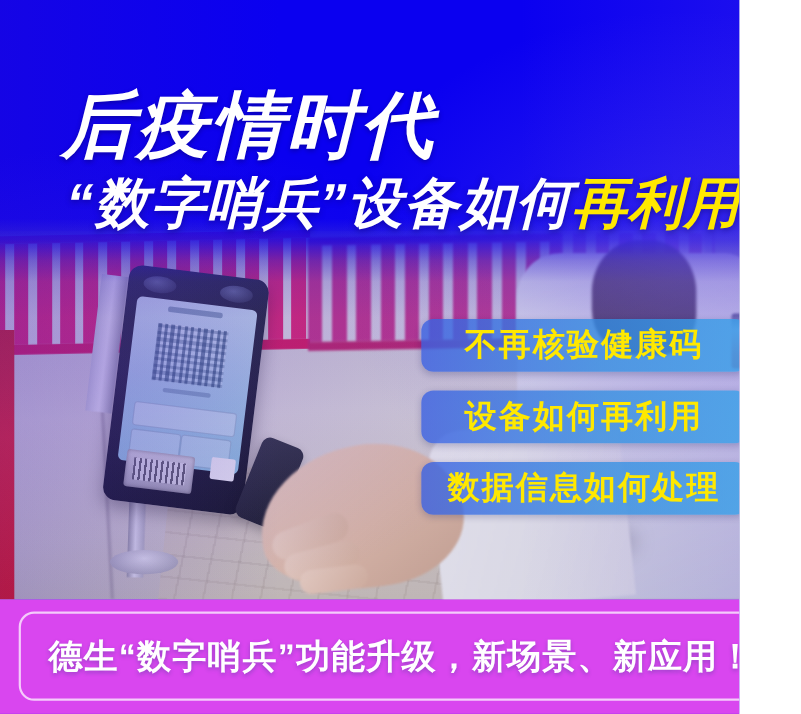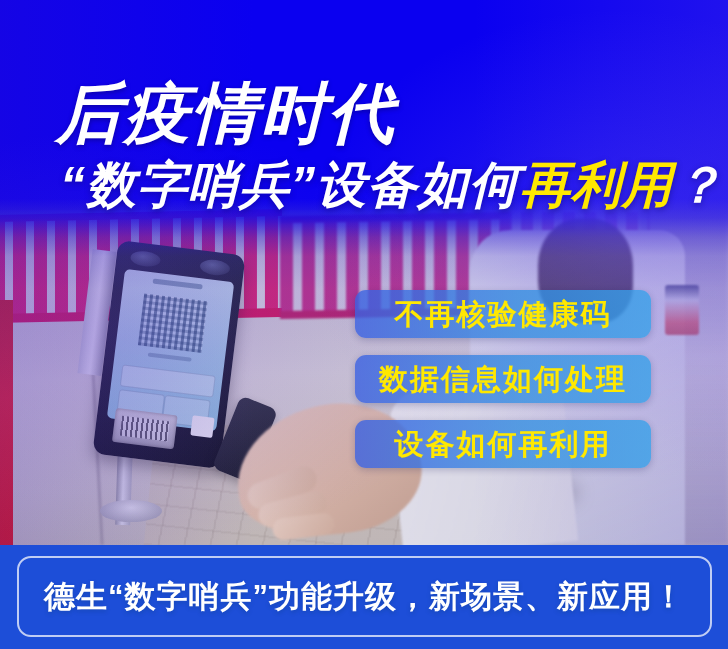--- a/index.html
+++ b/index.html
@@ -7,21 +7,21 @@
     padding: 0;
     background: #ffffff;
   }
   body {
     font-family: "Liberation Sans", "DejaVu Sans", sans-serif;
   }
 
   
   .poster {
     position: relative;
-    width: 728px;
+    width: 672px;
     height: 649px;
     overflow: hidden;
     background: #0a00f0;
   }
 
   
   .photo {
     position: absolute;
     left: 0;
     top: 0;
@@ -374,21 +374,21 @@
     white-space: nowrap;
     text-shadow: 0 2px 6px rgba(10,0,90,.45);
   }
   .title-sub .hl {
     color: #ffe800;
   }
 
   
   .pills {
     position: absolute;
-    left: 355px;
+    left: 383px;
     top: 290px;
     width: 296px;
   }
   .pill {
     height: 48px;
     margin-bottom: 17px;
     border-radius: 11px;
     background: linear-gradient(90deg, rgba(58,96,225,.80) 0%, rgba(50,140,225,.78) 55%, rgba(56,160,233,.80) 100%);
     display: flex;
     align-items: center;
@@ -404,21 +404,21 @@
     white-space: nowrap;
   }
 
   
   .banner {
     position: absolute;
     left: 0;
     bottom: 0;
     width: 728px;
     height: 104px;
-    background: #1d4ed8;
+    background: #d946ef;
   }
   .banner-frame {
     position: absolute;
     left: 17px;
     top: 11px;
     right: 16px;
     bottom: 12px;
     border: 2px solid rgba(255,255,255,.72);
     border-radius: 14px;
     display: flex;
@@ -493,24 +493,24 @@
     <div class="title-sub">
       <span>“数字哨兵”设备如何</span><span class="hl">再利用</span><span>？</span>
     </div>
   </div>
 
   <div class="pills">
     <div class="pill">
       <span class="pill-text">不再核验健康码</span>
     </div>
     <div class="pill">
+      <span class="pill-text">设备如何再利用</span>
+    </div>
+    <div class="pill">
       <span class="pill-text">数据信息如何处理</span>
-    </div>
-    <div class="pill">
-      <span class="pill-text">设备如何再利用</span>
     </div>
   </div>
 
   <div class="banner">
     <div class="banner-frame">
       <span class="banner-text">德生“数字哨兵”功能升级，新场景、新应用！</span>
     </div>
   </div>
 
 </div>

